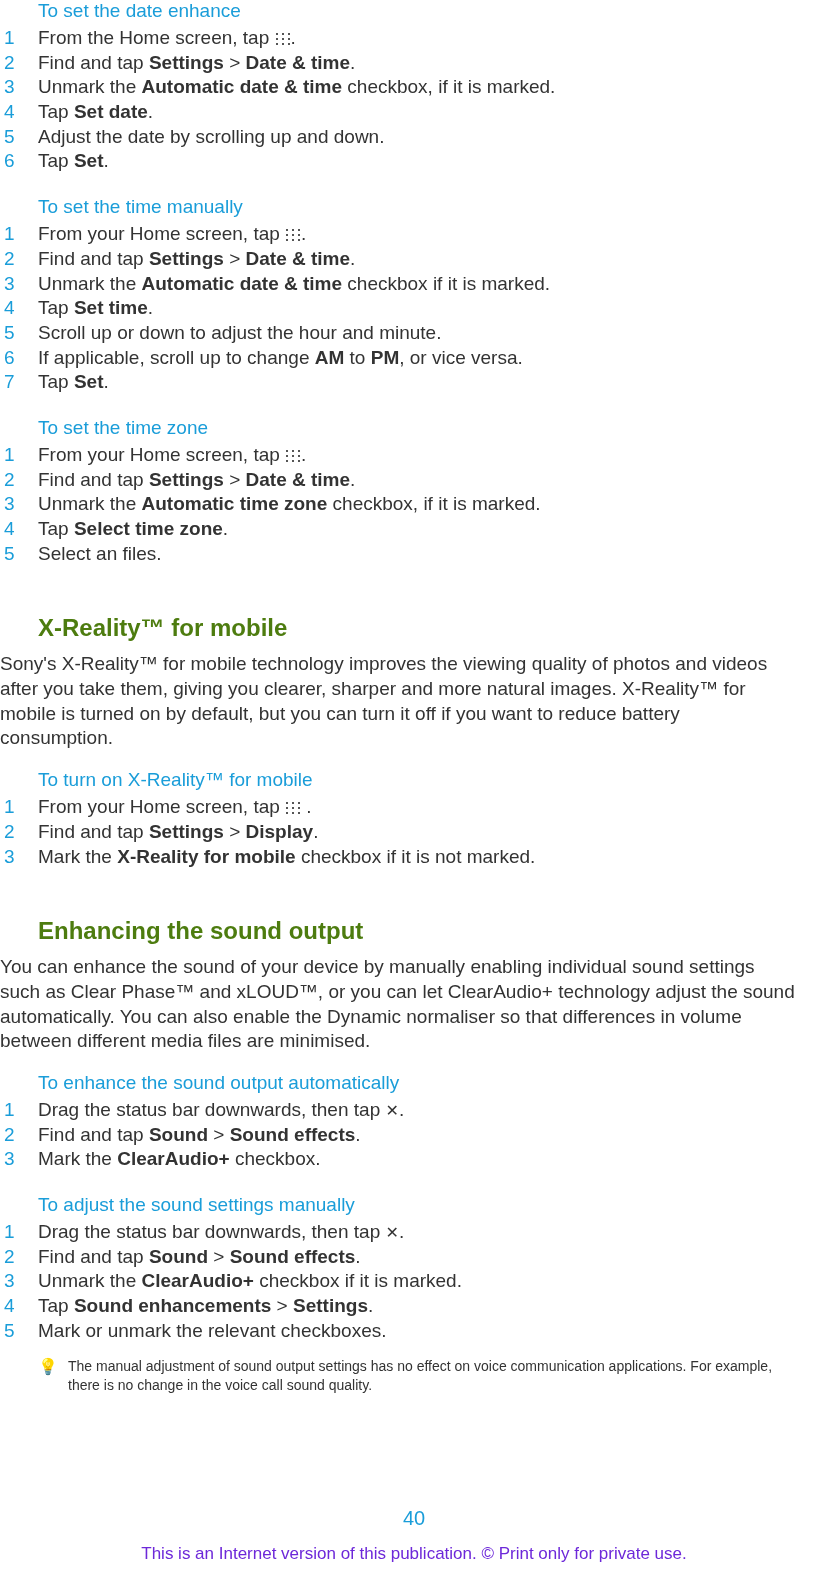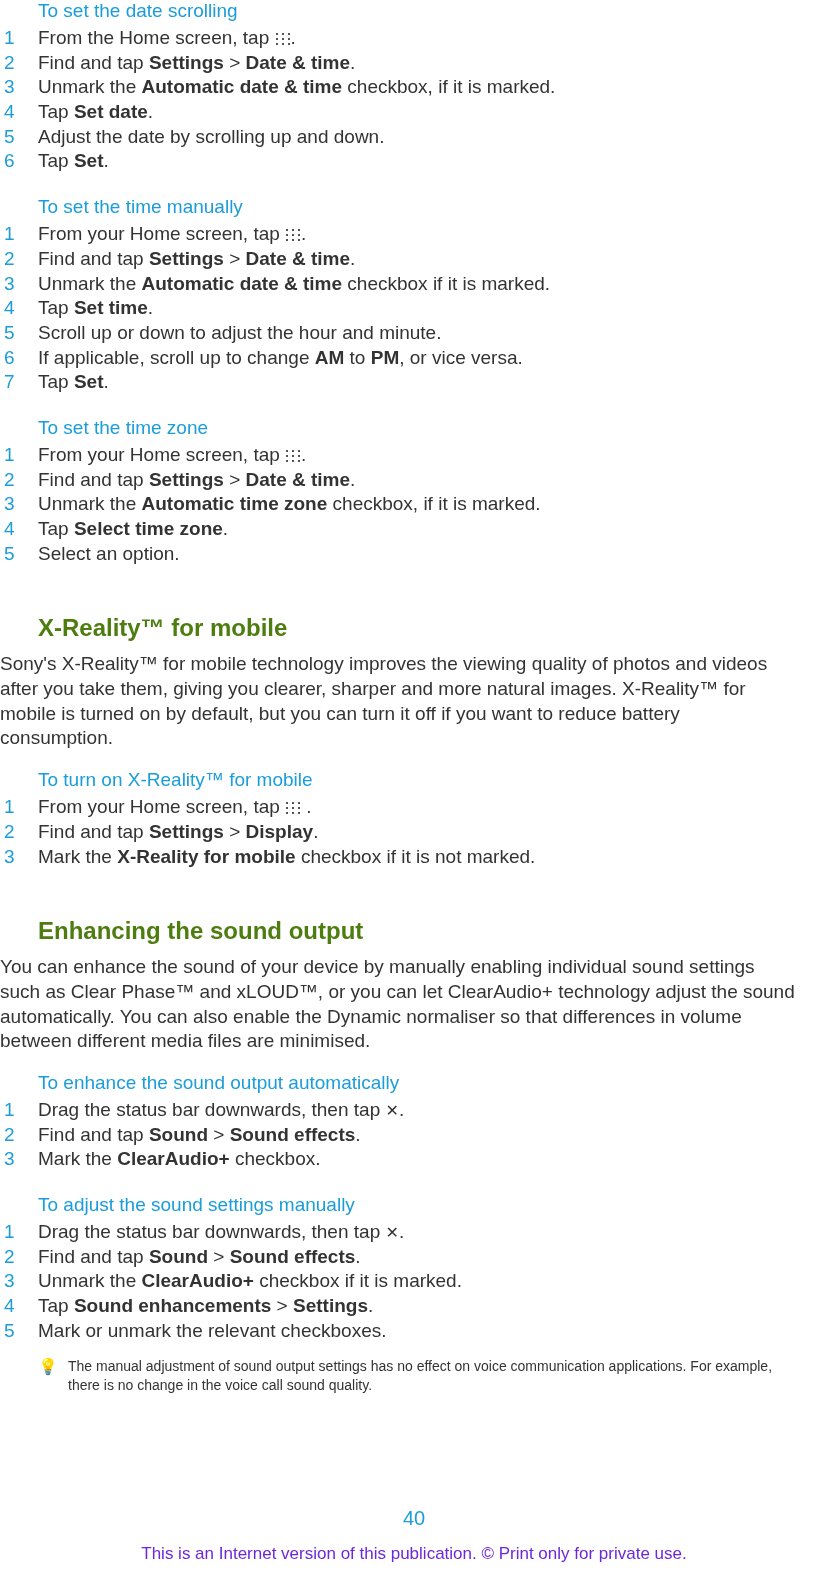--- a/index.html
+++ b/index.html
@@ -111,21 +111,21 @@
   left: 0;
   right: 0;
   text-align: center;
   color: #6d28d9;
   font-size: 17px;
 }
 </style>
 </head>
 <body>
 
-<div class="section-title">To set the date scrolling</div>
+<div class="section-title">To set the date enhance</div>
 <div class="steps">
   <div class="step">
       <span class="num">1</span>
       <span class="step-text"><span>From the Home screen, tap </span><span class="apps-icon"></span><span>.</span></span>
     </div>
   <div class="step">
       <span class="num">2</span>
       <span class="step-text"><span>Find and tap </span><b>Settings</b><span> &gt; </span><b>Date &amp; time</b><span>.</span></span>
     </div>
   <div class="step">
@@ -191,21 +191,21 @@
   <div class="step">
       <span class="num">3</span>
       <span class="step-text"><span>Unmark the </span><b>Automatic time zone</b><span> checkbox, if it is marked.</span></span>
     </div>
   <div class="step">
       <span class="num">4</span>
       <span class="step-text"><span>Tap </span><b>Select time zone</b><span>.</span></span>
     </div>
   <div class="step">
       <span class="num">5</span>
-      <span class="step-text">Select an option.</span>
+      <span class="step-text">Select an files.</span>
     </div>
 </div>
 
 <h2>X-Reality™ for mobile</h2>
 <p class="para">Sony's X-Reality™ for mobile technology improves the viewing quality of photos and videos after you take them, giving you clearer, sharper and more natural images. X-Reality™ for mobile is turned on by default, but you can turn it off if you want to reduce battery consumption.</p>
 <div class="section-title">To turn on X-Reality™ for mobile</div>
 <div class="steps">
   <div class="step">
       <span class="num">1</span>
       <span class="step-text"><span>From your Home screen, tap </span><span class="apps-icon"></span><span> .</span></span>

